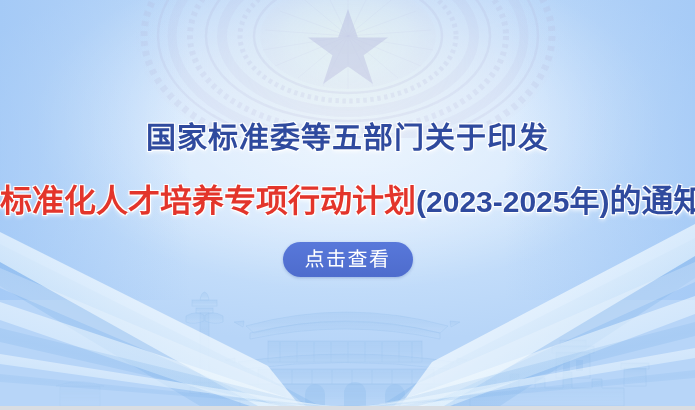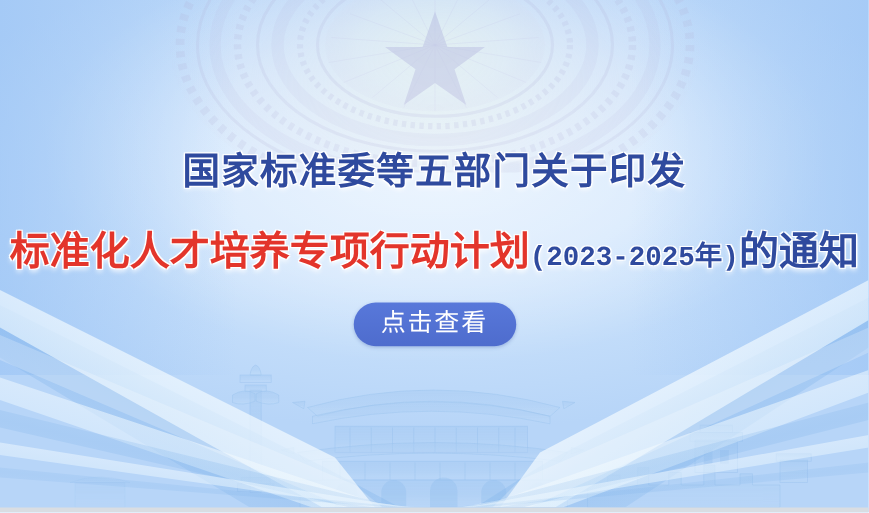--- a/index.html
+++ b/index.html
@@ -155,21 +155,21 @@
     white-space: nowrap;
     text-shadow:
        1px  1px 0 rgba(255,255,255,0.95),
       -1px  1px 0 rgba(255,255,255,0.95),
        1px -1px 0 rgba(255,255,255,0.95),
       -1px -1px 0 rgba(255,255,255,0.95),
        0 2px 4px rgba(255,255,255,0.9);
   }
   .t2-red   { color: #e3352b; }
   .t2-blue  { color: #2f4a9e; }
-  .t2-paren { color: #2f4a9e; font-size: 22px; font-family: Liberation Mono, monospace; }
+  .t2-paren { color: #2f4a9e; font-size: 30px; }
 
   .cta-wrap {
     position: absolute;
     top: 242px;
     left: 0;
     width: 100%;
     text-align: center;
   }
   .cta-button {
     display: inline-block;

